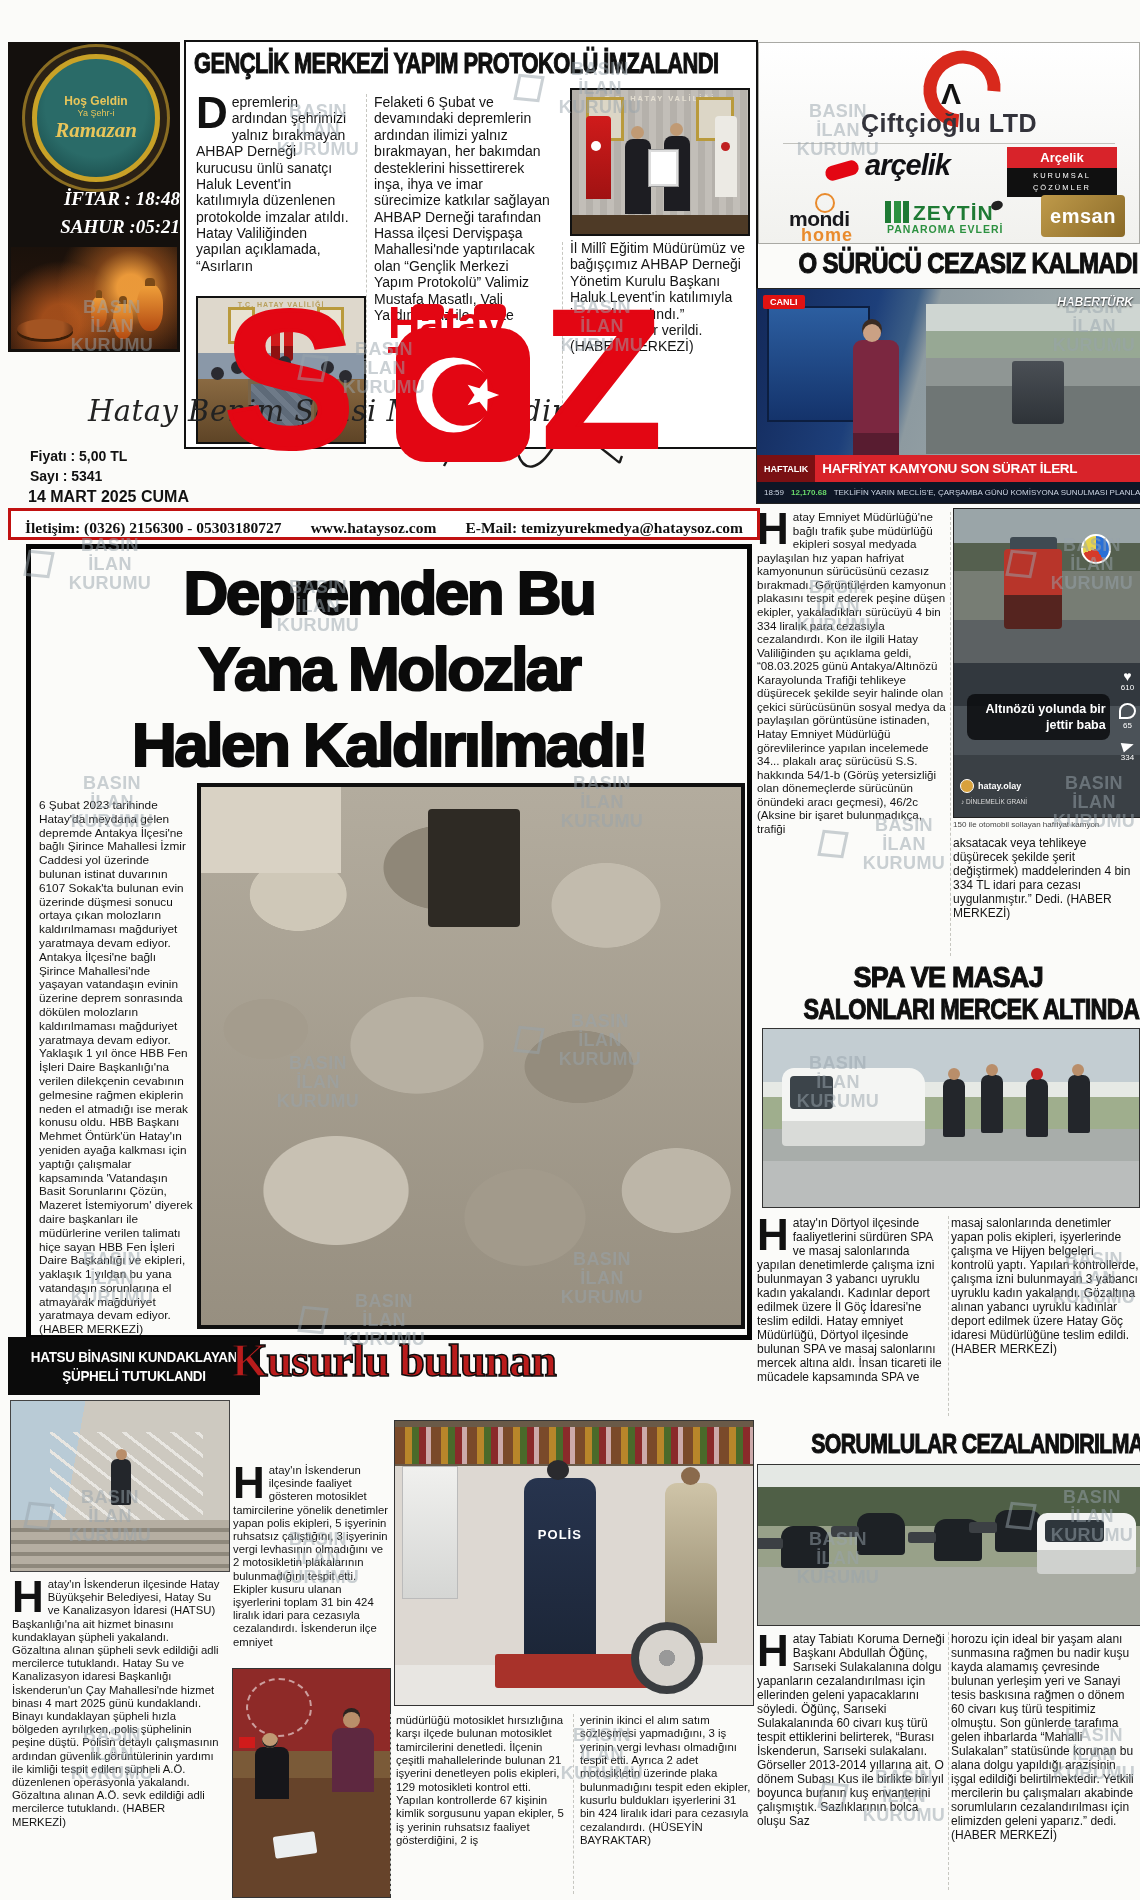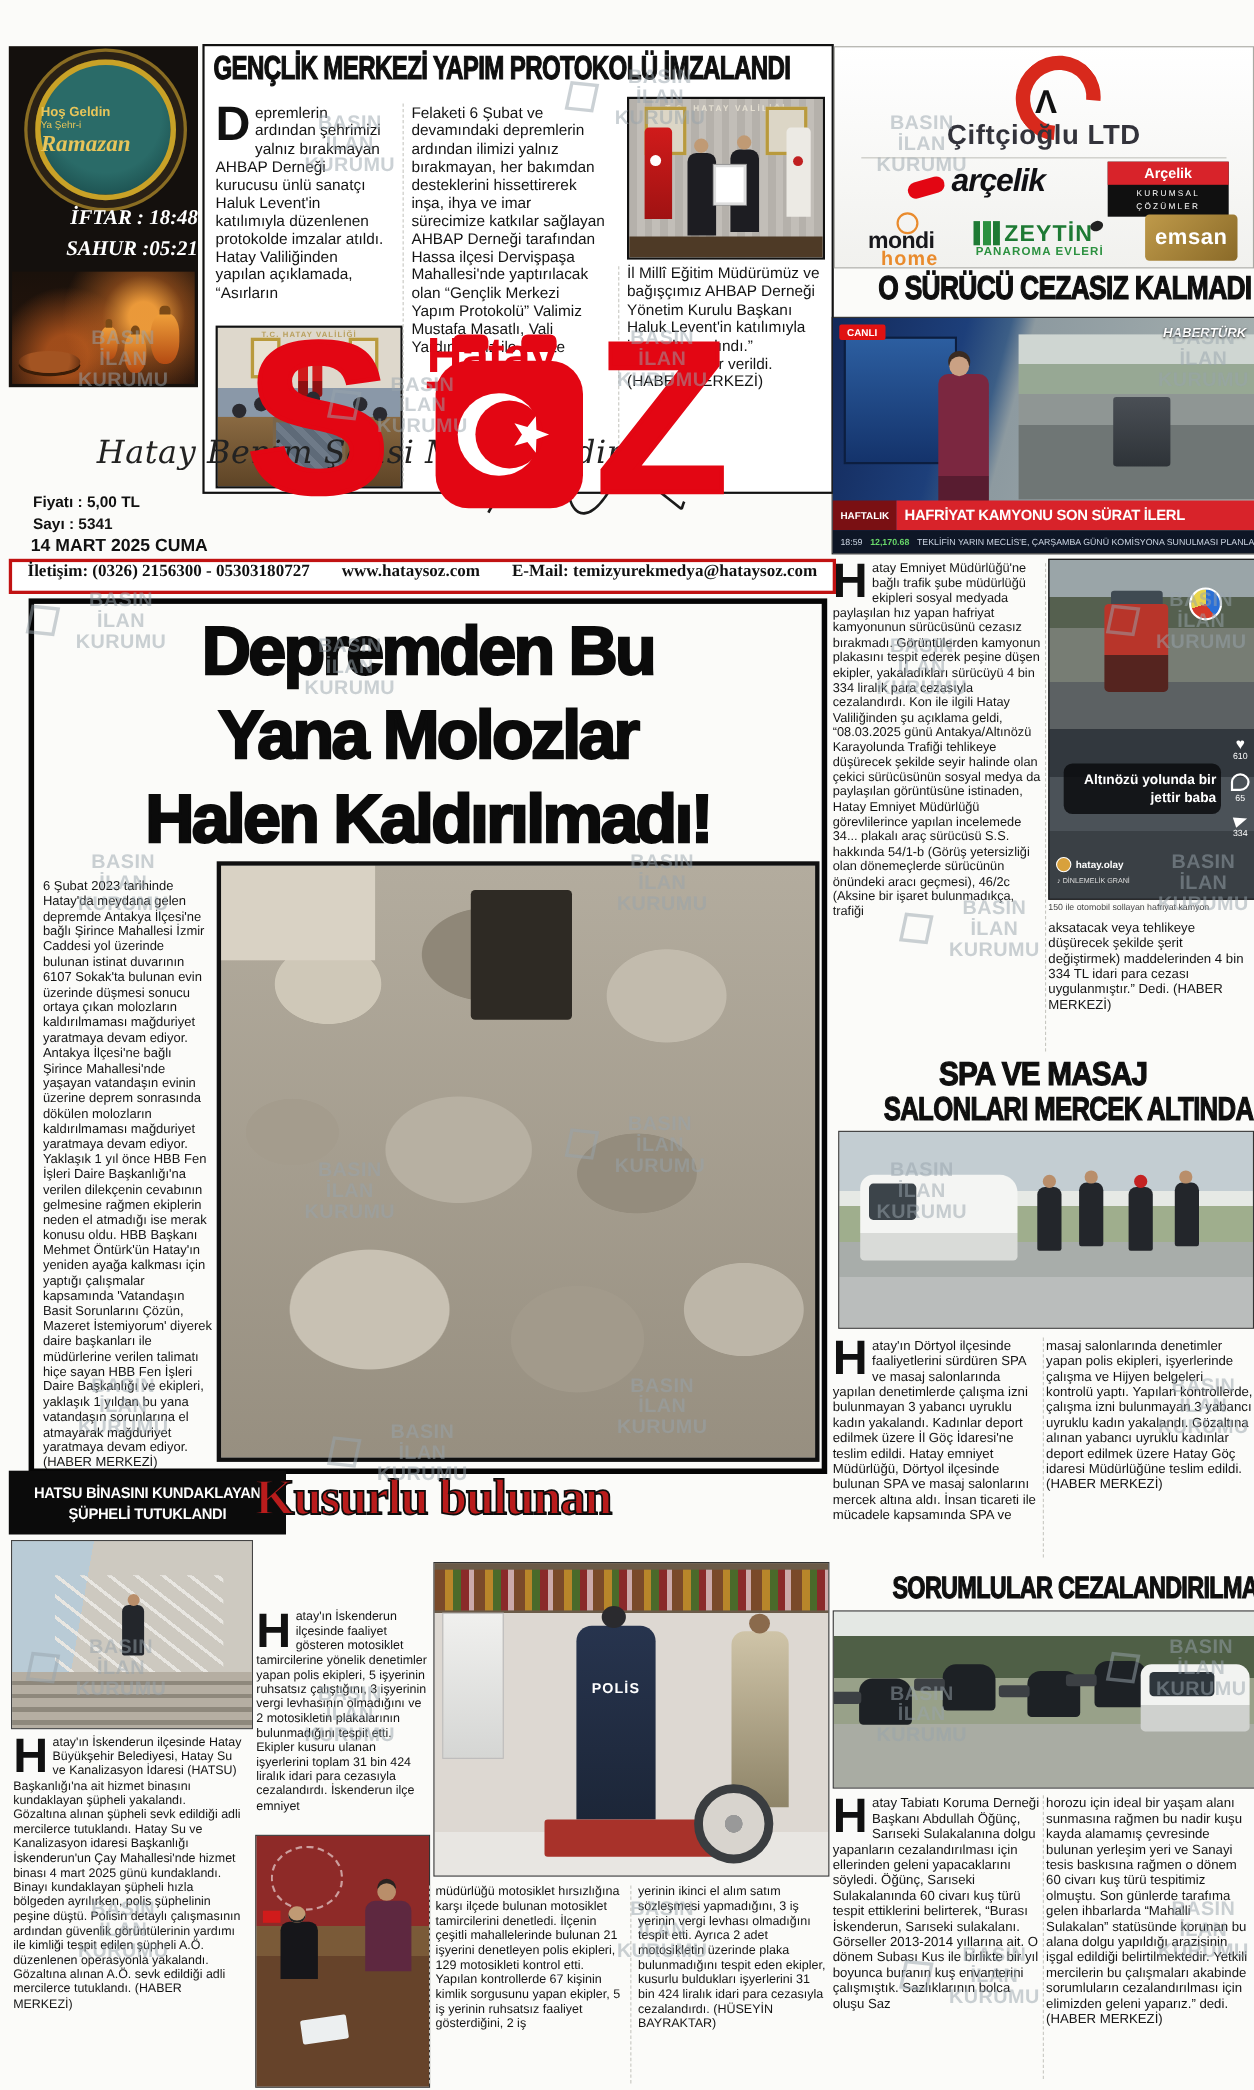--- a/index.html
+++ b/index.html
@@ -17,21 +17,21 @@
   
   #wm-layer{position:absolute;inset:0;pointer-events:none;z-index:6;}
   .wm{position:absolute;display:flex;gap:6px;align-items:center;color:rgba(152,163,172,.5);font-weight:bold;}
   .wm .t{font-size:18px;line-height:1.05;text-align:center;width:104px;letter-spacing:.4px;}
   .wm .cube{width:20px;height:20px;border:3px solid rgba(152,163,172,.5);transform:skew(-12deg,6deg);}
   
   .ramazan{background:#14100d;}
   .rz-circle{position:absolute;left:24px;top:12px;width:118px;height:118px;border-radius:50%;
      background:radial-gradient(circle at 50% 40%,#2a6b68 0 55%,#123d3e 100%);
      border:5px solid #c9a227;box-shadow:0 0 0 7px #2a2115,0 0 0 10px #8a6d22;
-     display:flex;flex-direction:column;justify-content:center;color:#e8c55a;}
+     display:flex;flex-direction:column;align-items:center;justify-content:center;color:#e8c55a;}
   .rz-g1{font-size:12px;font-weight:bold;}
   .rz-g2{font-size:9px;}
   .rz-g3{font-size:21px;font-weight:bold;font-style:italic;font-family:"Liberation Serif",serif;}
   .rz-time{position:absolute;left:0;width:100%;text-align:right;color:#fff;font-family:"Liberation Serif",serif;
      font-weight:bold;font-style:italic;font-size:19px;}
   .rz-lant{position:absolute;left:3px;right:3px;bottom:3px;height:102px;
      background:radial-gradient(circle at 72% 40%,rgba(245,160,60,.95) 0 10%,rgba(230,120,40,.45) 28%,transparent 55%),
      radial-gradient(circle at 30% 75%,rgba(190,90,30,.8) 0 14%,transparent 45%),
      linear-gradient(#1a110b,#2c170c);}
   .lan{position:absolute;background:linear-gradient(#f0a03a,#b34a12);border-radius:40% 40% 45% 45%;}
@@ -95,21 +95,21 @@
   .ph-user{position:absolute;left:6px;bottom:24px;display:flex;align-items:center;gap:4px;color:#fff;font-weight:bold;font-size:9px;}
   .ph-av{width:12px;height:12px;border-radius:50%;background:#d8a13c;border:1px solid #fff;}
   .ph-audio{position:absolute;left:7px;bottom:12px;color:#ddd;font-size:6.5px;}
   
   .brand-top{color:#e30613;font-weight:bold;font-size:45px;letter-spacing:-1px;border-bottom:6px solid #e30613;line-height:1;padding-bottom:2px;}
   .slogan{font-family:"DejaVu Serif",serif;font-style:italic;font-size:29px;color:#222;letter-spacing:.5px;}
   .soz-letter{color:#e30613;font-weight:bold;font-size:196px;line-height:1;letter-spacing:-6px;-webkit-text-stroke:4px #e30613;}
   .soz-o{background:#e30613;border-radius:30px;}
   .soz-dot{background:#e30613;border-radius:6px;}
   .info-line{font-size:14px;color:#111;}
-  .contact{border:3px solid #c11212;background:#fff;display:flex;align-items:flex-start;justify-content:space-between;
+  .contact{border:3px solid #c11212;background:#fff;display:flex;align-items:flex-end;justify-content:space-between;
      padding:0 14px;font-family:"Liberation Serif",serif;font-weight:bold;font-size:15.5px;color:#111;}
   
   .main-box{border:5px solid #050505;background:#fbfbf9;}
   .main-h{font-weight:bold;font-size:62px;letter-spacing:-2.5px;color:#0b0b0b;text-align:center;line-height:1.22;
      -webkit-text-stroke:2.2px #0b0b0b;}
   .rubble{border:4px solid #101010;background:
      radial-gradient(80px 60px at 18% 20%,#cfc8b8 0 60%,transparent 61%),
      radial-gradient(100px 70px at 45% 15%,#8f8778 0 60%,transparent 61%),
      radial-gradient(90px 70px at 75% 22%,#c2bbad 0 60%,transparent 61%),
      radial-gradient(70px 50px at 12% 45%,#a49c8d 0 60%,transparent 61%),

